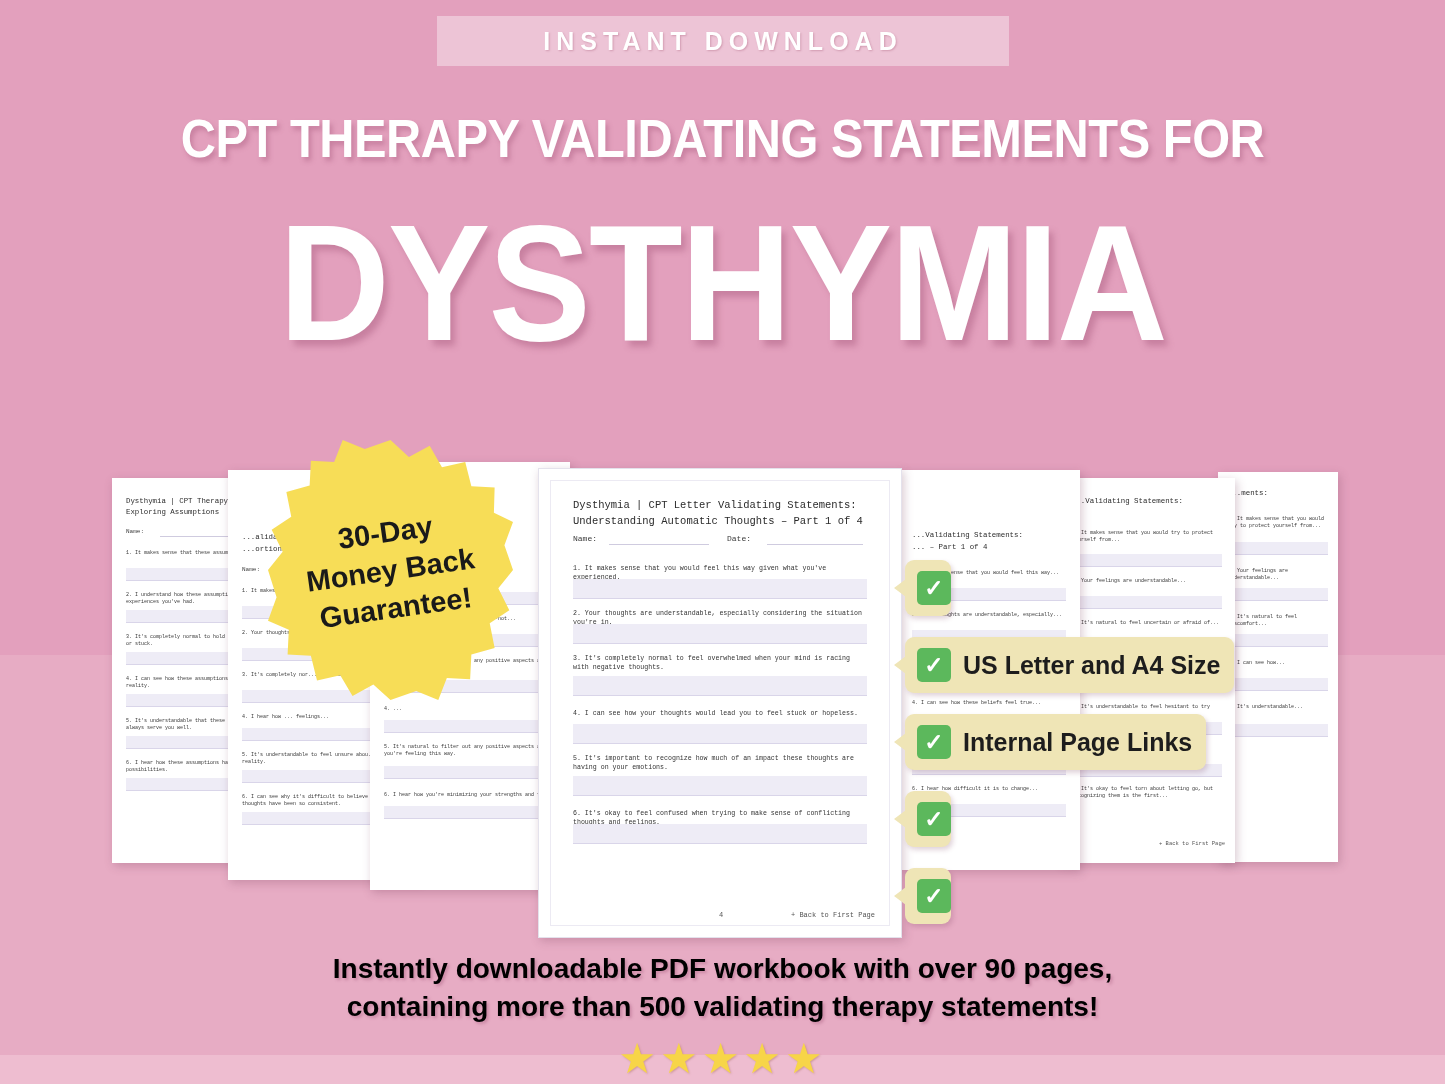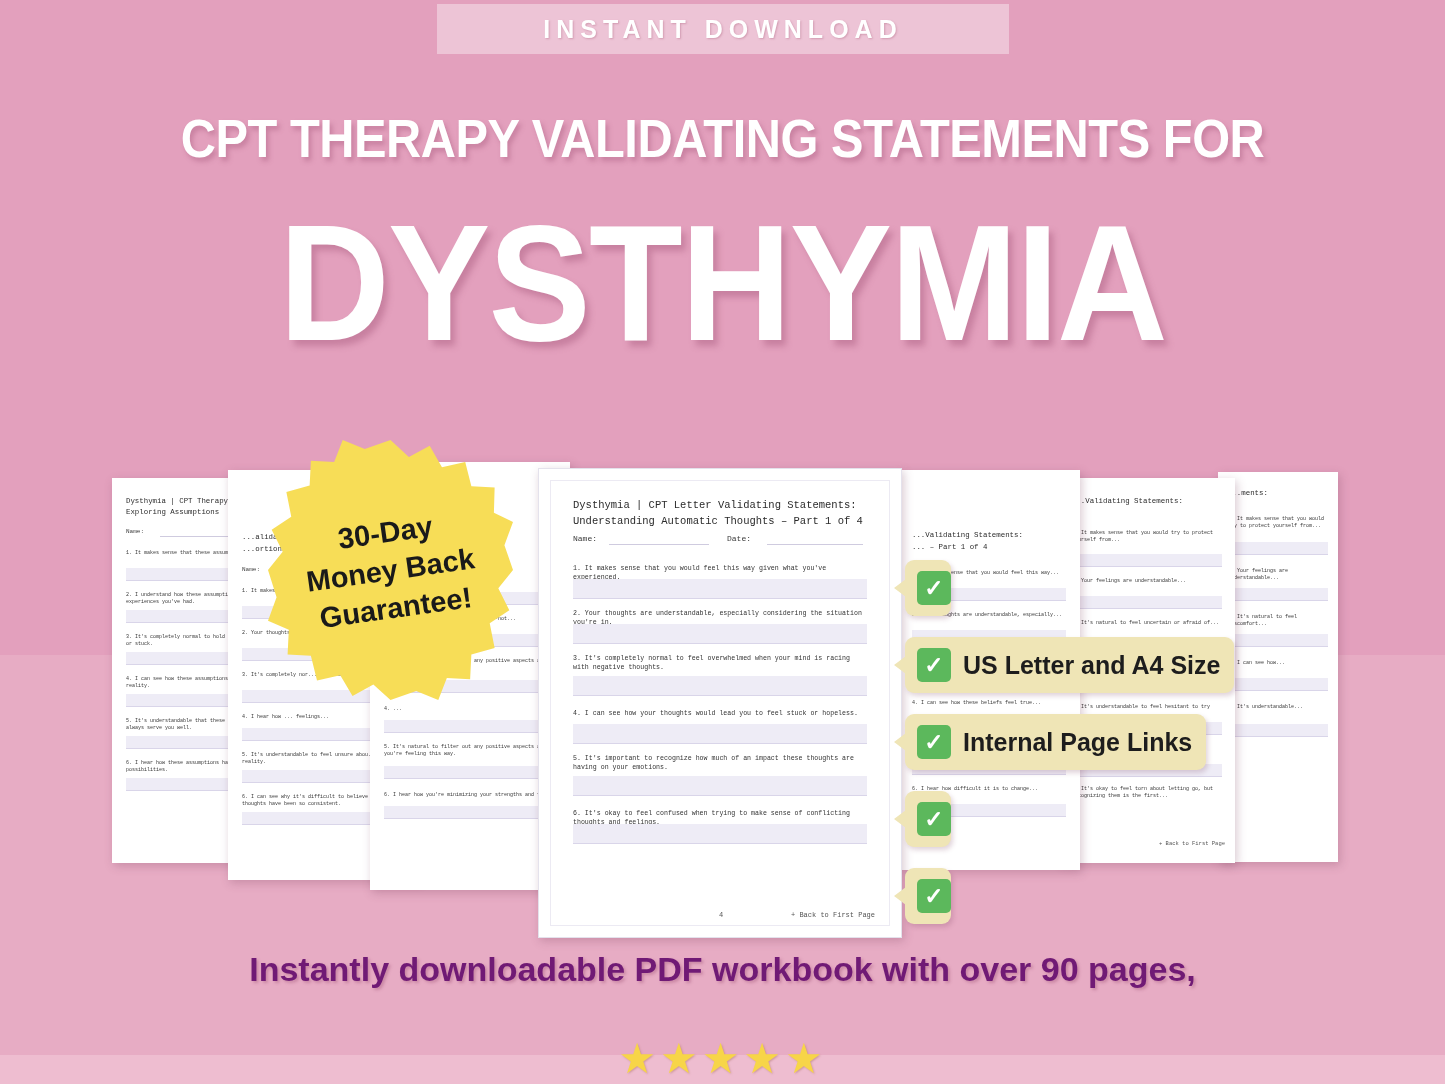--- a/index.html
+++ b/index.html
@@ -18,21 +18,21 @@
     position: absolute; left: 0; top: 655px; width: 1445px; height: 429px;
     background: #e7acc4;
   }
   .band-bottom {
     position: absolute; left: 0; top: 1055px; width: 1445px; height: 29px;
     background: #eebdd0;
   }
 
   
   .ribbon {
-    position: absolute; left: 437px; top: 4px; width: 572px; height: 50px;
+    position: absolute; left: 437px; top: 16px; width: 572px; height: 50px;
     background: rgba(255,255,255,0.38);
     display: flex; align-items: center; justify-content: center;
   }
   .ribbon span {
     font-family: "Liberation Sans", sans-serif;
     font-weight: bold;
     font-size: 25px;
     letter-spacing: 6px;
     color: #ffffff;
     text-shadow: 1px 1px 2px rgba(160,80,110,0.35);
@@ -184,23 +184,23 @@
     white-space: nowrap;
     padding-right: 14px;
   }
 
   
   .bottom-copy {
     position: absolute; left: 0; top: 950px; width: 1445px;
     text-align: center;
     font-family: "Liberation Sans", sans-serif;
     font-weight: bold;
-    font-size: 34px;
+    font-size: 28px;
     line-height: 38px;
-    color: #701a75;
+    color: #000000;
     text-shadow: 2px 2px 3px rgba(150,70,105,0.35);
   }
   .stars {
     position: absolute; left: 0; top: 1036px; width: 1445px;
     text-align: center;
     font-size: 42px;
     letter-spacing: 4px;
     color: #f7d548;
     line-height: 46px;
     text-shadow: 1px 1px 2px rgba(150,90,60,0.35);
@@ -381,15 +381,16 @@
   </div>
   <div class="pill" style="left:905px; top:791px;">
     <div class="chk">✓</div>
   </div>
   <div class="pill" style="left:905px; top:868px;">
     <div class="chk">✓</div>
   </div>
 
   <div class="bottom-copy">
     <div>Instantly downloadable PDF workbook with over 90 pages,</div>
+    <div>containing more than 500 validating therapy statements!</div>
   </div>
   <div class="stars">★★★★★</div>
 </div>
 
 </body></html>

